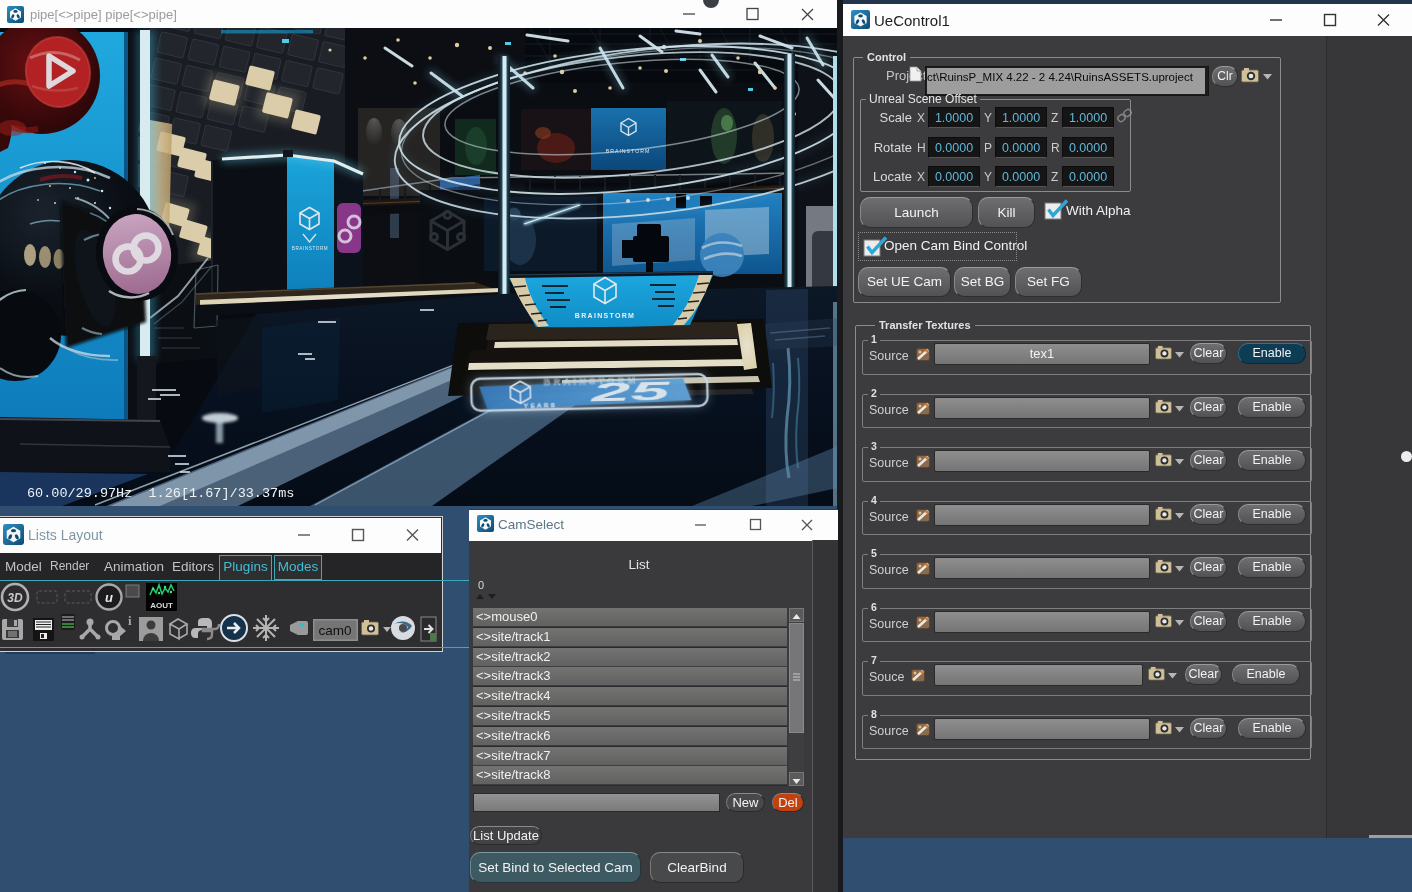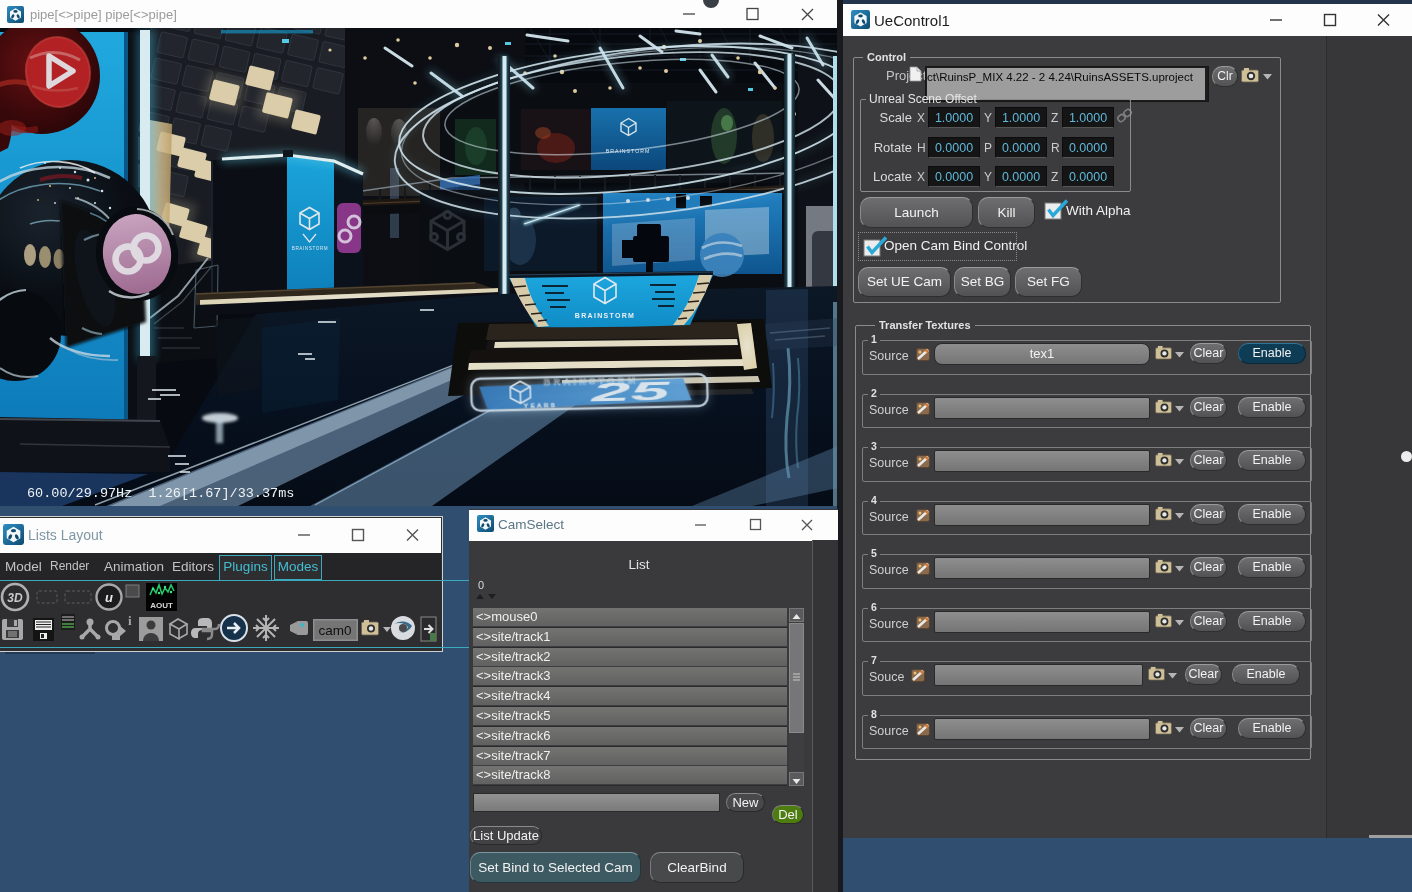--- a/index.html
+++ b/index.html
@@ -654,21 +654,21 @@
         </svg></div>
     <div class="abs" style="left:0;top:15px;width:15px;height:110px;background:#767678;border:1px solid #8a8a8a;">
       <svg width="13" height="108">
           <path d="M3 50 h7 M3 53 h7 M3 56 h7" stroke="#c8c8c8" stroke-width="1"></path>
         </svg>
     </div>
   </div>
 
   <div class="abs" style="left:4px;top:284px;width:247px;height:19px;background:linear-gradient(#929292,#7a7a7a);border:1px solid #2a2a2a;"></div>
   <div class="btnish" style="left:257px;top:284px;width:39px;height:19px;font-size:13px;line-height:17px;background:#48484a;border-color:#2a2a2a;border-top-color:#8a8a8a;border-left-color:#7a7a7a;">New</div>
-  <div class="btnish" style="left:303px;top:296px;width:32px;height:19px;font-size:13px;line-height:17px;background:#4d7c0f;border-color:#2a2a2a;border-top-color:#8a8a8a;border-left-color:#7a7a7a;">Del</div>
+  <div class="btnish" style="left:303px;top:284px;width:32px;height:19px;font-size:13px;line-height:17px;background:#c2410c;border-color:#2a2a2a;border-top-color:#8a8a8a;border-left-color:#7a7a7a;">Del</div>
   <div class="btnish" style="left:1px;top:317px;width:72px;height:19px;font-size:13px;line-height:17px;background:#424244;border-color:#2a2a2a;border-top-color:#8a8a8a;border-left-color:#7a7a7a;">List Update</div>
   <div class="btnish" style="left:1px;top:343px;width:171px;height:31px;font-size:13.5px;line-height:29px;background:#3d5a62;border-color:#23343a;border-top-color:#7a98a0;border-left-color:#6a8890;">Set Bind to Selected Cam</div>
   <div class="btnish" style="left:181px;top:343px;width:94px;height:31px;font-size:13.5px;line-height:29px;background:#47494b;border-color:#2a2a2a;border-top-color:#8a8a8a;border-left-color:#7a7a7a;">ClearBind</div>
 
   <div class="abs" style="left:343px;top:31px;width:26px;height:352px;background:#343437;border-left:1px solid #5a5a5a;"></div>
 </div>
 
 <div class="abs" style="left:843px;top:0;width:569px;height:4px;background:#24344d;"></div>
 <div class="abs" id="uewin" style="left:843px;top:4px;width:569px;height:834px;background:#3c3c3e;">
 
@@ -696,21 +696,21 @@
   <div class="abs" style="left:483px;top:32px;width:86px;height:802px;background:#37373a;border-left:1px solid #2c2c2e;"></div>
 
   <fieldset class="abs" style="left:10px;top:47px;width:428px;height:252px;border:1px solid #8b8b8b;border-radius:2px;">
     <legend style="margin-left:9px;padding:0 4px;font-size:11px;font-weight:bold;color:#e2e2e2;">Control</legend>
   </fieldset>
   <div class="abs" style="left:21px;top:64px;font-size:13px;color:#c4c4c4;margin-left:22px;">Project</div>
   <svg class="abs" style="left:66px;top:62px" width="13" height="16" viewBox="0 0 13 16">
     <path d="M1 1 h7 l4 4 v10 h-11 z" fill="#f0f0f0" stroke="#999" stroke-width="0.8"></path>
     <path d="M8 1 v4 h4" fill="none" stroke="#999" stroke-width="0.8"></path>
   </svg>
-  <div class="abs" style="left:82px;top:62px;width:284px;height:36px;background:#1d1d1d;border:1px solid #161616;">
+  <div class="abs" style="left:82px;top:62px;width:284px;height:30px;background:#1d1d1d;border:1px solid #161616;">
     <div class="abs" style="left:1px;top:1px;right:3px;bottom:1px;background:#9d9d9d;font-size:11.5px;color:#0a0a0a;white-space:nowrap;overflow:hidden;line-height:18px;">ct\RuinsP_MIX 4.22 - 2 4.24\RuinsASSETS.uproject</div>
   </div>
   <div class="btnish" style="left:369px;top:62px;width:26px;height:21px;font-size:12px;line-height:19px;">Clr</div>
   <svg class="abs" style="left:398px;top:63px" width="18" height="16" viewBox="0 0 18 16">
     <rect x="0.5" y="3" width="17" height="12" rx="1.5" fill="#cfc098" stroke="#6a6050" stroke-width="0.8"></rect>
     <rect x="3" y="1" width="5" height="3" fill="#cfc098"></rect>
     <circle cx="10" cy="9" r="4.2" fill="#2e2e2e"></circle>
     <circle cx="10" cy="9" r="2.3" fill="#e8e8e8"></circle>
   </svg>
   <svg class="abs" style="left:420px;top:69px" width="9" height="7">
@@ -775,21 +775,21 @@
   <div class="abs" id="ttrows" style="left:0;top:0">
       <div style="position:absolute;left:19px;top:336px;width:450px;height:34.5px;border:1px solid #7e7e7e;border-radius:2px;"></div>
       <div style="position:absolute;left:25px;top:329px;padding:0 3px;background:#3c3c3e;font-size:10.5px;font-weight:bold;color:#e0e0e0;">1</div>
       <div style="position:absolute;left:26px;top:345px;font-size:12.5px;color:#cfcfcf;">Source</div>
       <svg style="position:absolute;left:73px;top:344px" width="14" height="13" viewBox="0 0 14 13">
         <rect x="0.5" y="0.5" width="13" height="12" rx="2" fill="#8a6a4a" stroke="#5a4432"></rect>
         <path d="M2 11 L12 2" stroke="#e8e8e8" stroke-width="2.5"></path>
         <path d="M8 2 h4 v4" fill="#d87830" stroke="none"></path>
         <circle cx="4" cy="4" r="1.5" fill="#e8c080"></circle>
       </svg>
-      <div style="position:absolute;left:91px;top:339px;width:216px;height:22px;background:linear-gradient(#8e8e8e,#757575);border:1px solid #2a2a2a;border-radius:8px;text-align:center;font-size:13px;line-height:20px;color:#f2f2f2;">tex1</div>
+      <div style="position:absolute;left:91px;top:339px;width:216px;height:22px;background:linear-gradient(#8e8e8e,#757575);border:1px solid #2a2a2a;border-radius:2px;text-align:center;font-size:13px;line-height:20px;color:#f2f2f2;">tex1</div>
       <svg style="position:absolute;left:312px;top:341px" width="17" height="15" viewBox="0 0 18 16">
         <rect x="0.5" y="3" width="17" height="12" rx="1.5" fill="#cfc098" stroke="#6a6050" stroke-width="0.8"></rect>
         <rect x="3" y="1" width="5" height="3" fill="#cfc098"></rect>
         <circle cx="10" cy="9" r="4.2" fill="#2e2e2e"></circle>
         <circle cx="10" cy="9" r="2.3" fill="#e8e8e8"></circle>
       </svg>
       <svg style="position:absolute;left:332px;top:347px" width="9" height="7">
         <path d="M0 1 h9 l-4.5 5.5 z" fill="#b5b5b5"></path>
       </svg>
       <div class="btnish" style="left:347px;top:339px;width:37px;height:21px;font-size:12.5px;line-height:19px;">Clear</div>

